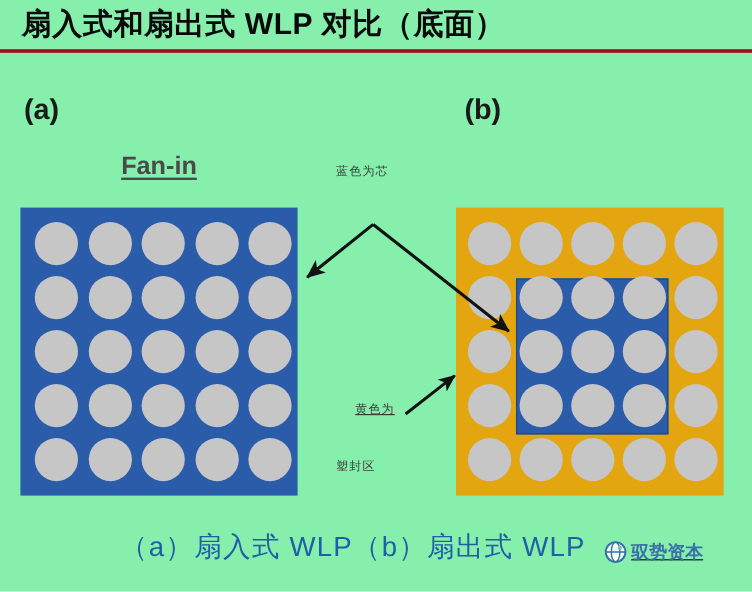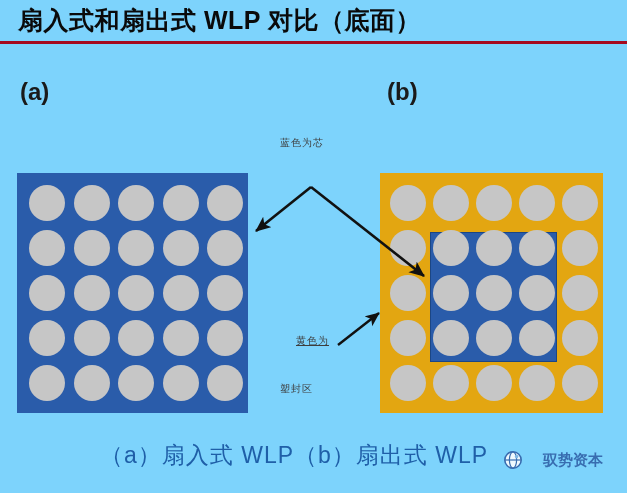--- a/index.html
+++ b/index.html
@@ -7,21 +7,21 @@
     padding: 0;
     background: #ffffff;
   }
   body {
     font-family: "Liberation Sans", "DejaVu Sans", sans-serif;
   }
   #page {
     position: relative;
     width: 627px;
     height: 493px;
-    background: #7dd3fc;
+    background: #86efac;
     overflow: hidden;
   }
 
   
   #title-text {
     position: absolute;
     left: 18px;
     top: 2px;
     width: 600px;
     height: 36px;
@@ -135,40 +135,42 @@
     letter-spacing: 1px;
   }
 
   
   #watermark {
     position: absolute;
     left: 503px;
     top: 450px;
     display: flex;
     align-items: center;
-    gap: 20px;
+    gap: 3px;
     opacity: 0.88;
+    text-decoration: underline;
   }
   #watermark-text {
     font-size: 15px;
     font-weight: bold;
     color: #2f5fa6;
     white-space: nowrap;
     letter-spacing: 0px;
   }
 </style>
 </head>
 <body>
 
 <div id="page">
 
   <div id="title-text">扇入式和扇出式 WLP 对比（底面）</div>
   <div id="title-rule"></div>
 
   <div id="tag-a" class="panel-tag">(a)</div>
+  <div id="heading-fanin" class="panel-heading">Fan-in</div>
 
   <div id="panel-fanin" class="panel">
     <div class="ball-grid" id="grid-fanin">
         <div class="ball" style="width: 36px; height: 36px; left: 12px; top: 12px; background: rgb(198, 198, 198);"></div>
         <div class="ball" style="width: 36px; height: 36px; left: 56.5px; top: 12px; background: rgb(198, 198, 198);"></div>
         <div class="ball" style="width: 36px; height: 36px; left: 101px; top: 12px; background: rgb(198, 198, 198);"></div>
         <div class="ball" style="width: 36px; height: 36px; left: 145.5px; top: 12px; background: rgb(198, 198, 198);"></div>
         <div class="ball" style="width: 36px; height: 36px; left: 190px; top: 12px; background: rgb(198, 198, 198);"></div>
         <div class="ball" style="width: 36px; height: 36px; left: 12px; top: 57px; background: rgb(198, 198, 198);"></div>
         <div class="ball" style="width: 36px; height: 36px; left: 56.5px; top: 57px; background: rgb(198, 198, 198);"></div>

